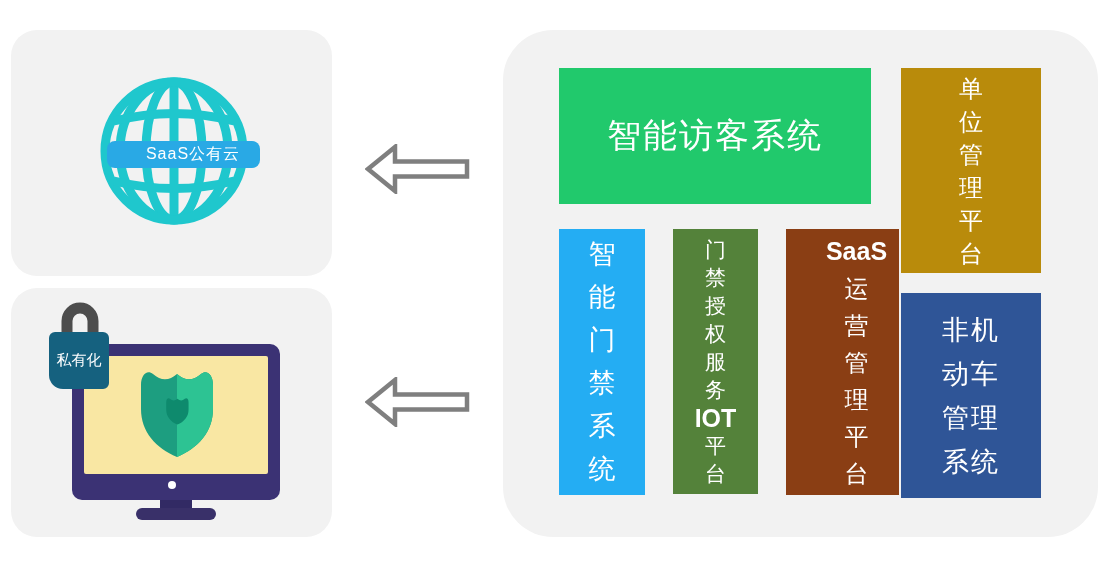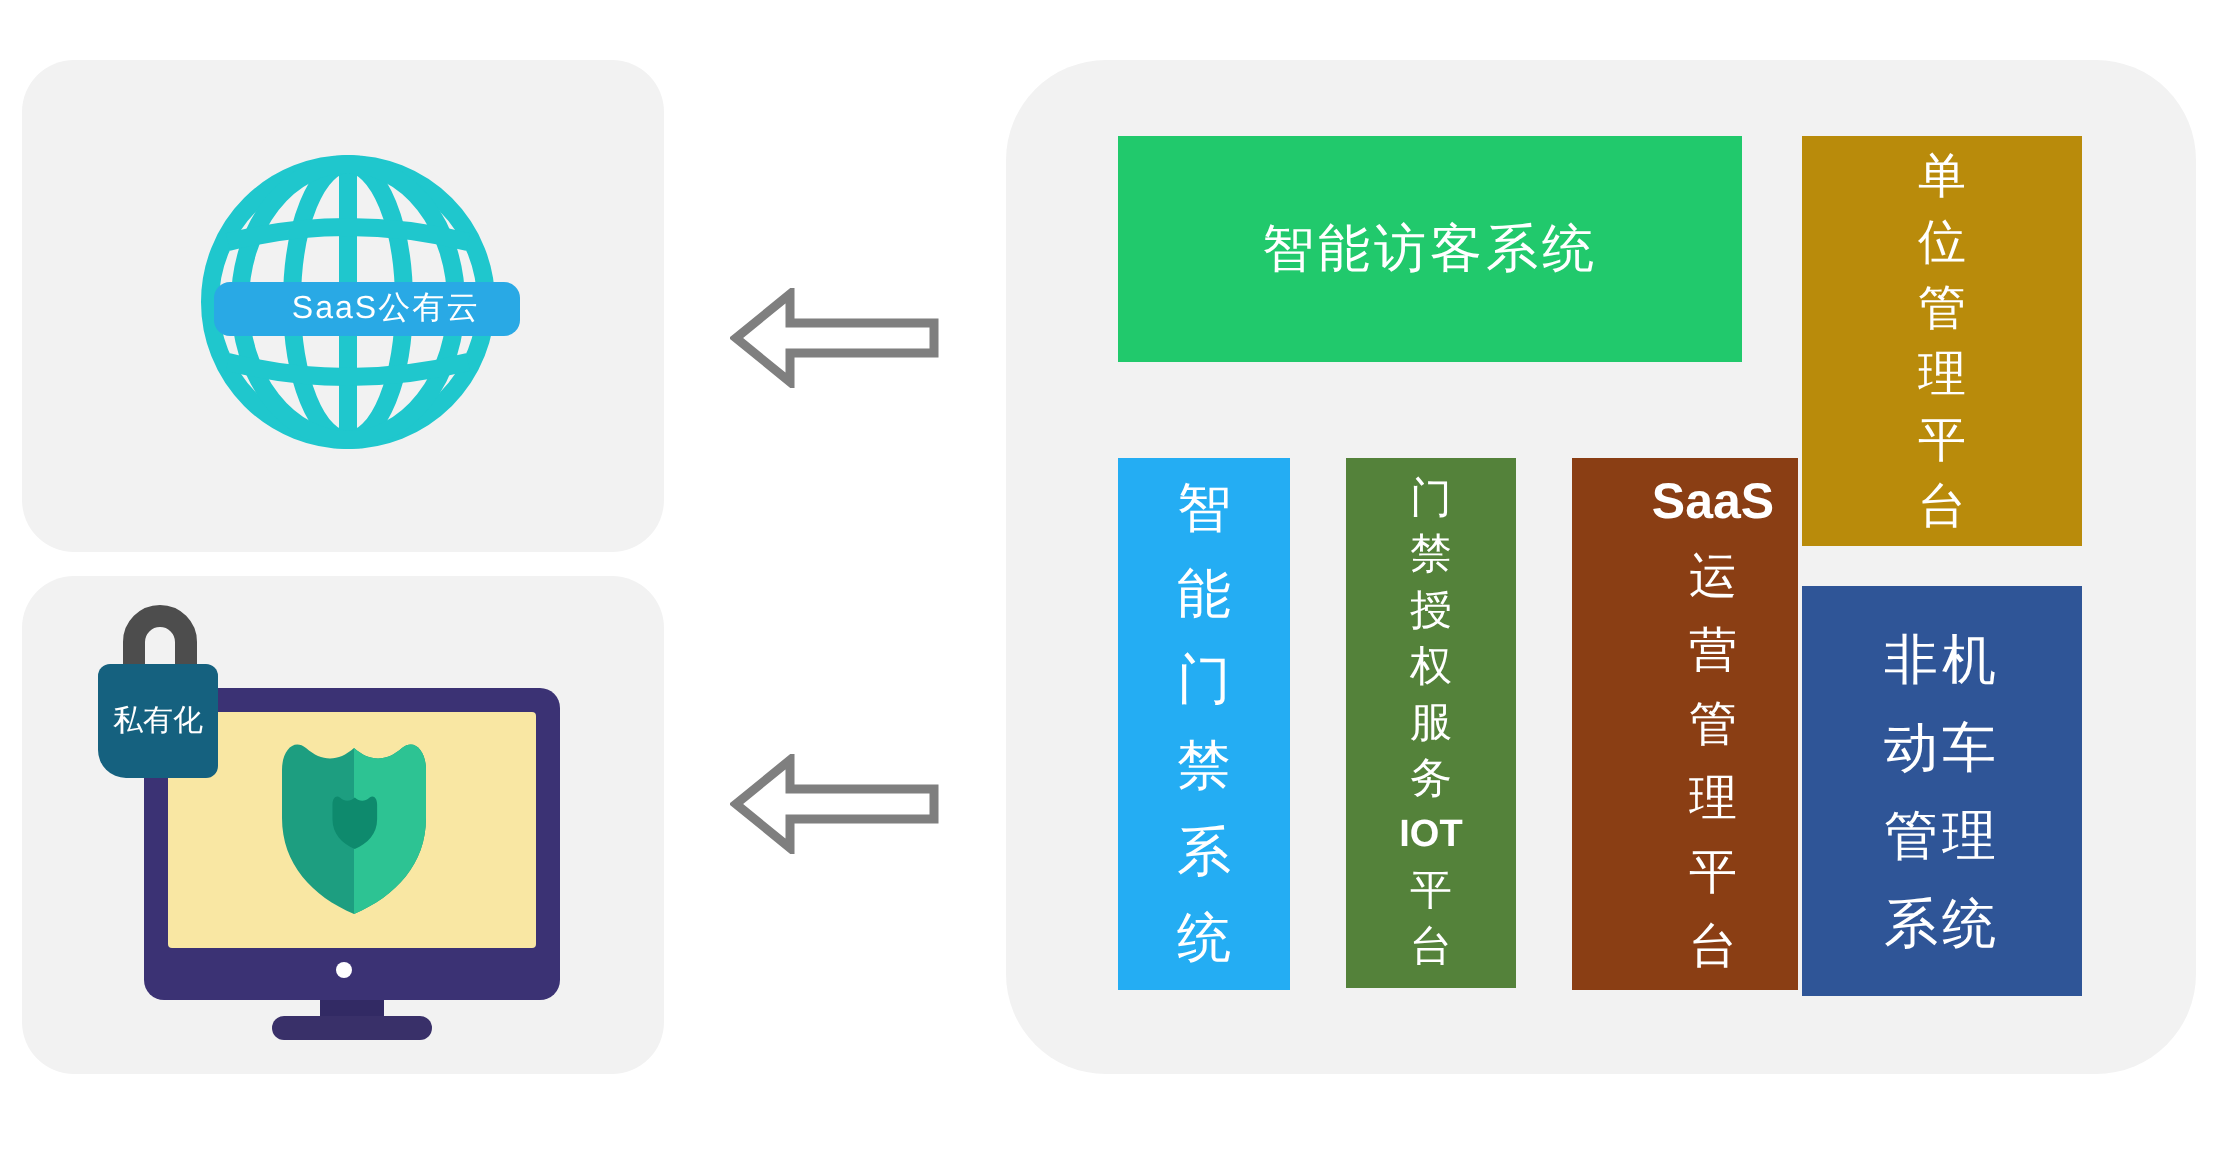--- a/index.html
+++ b/index.html
@@ -40,34 +40,34 @@
   
   .arrow{position:absolute;}
   #arrow-1{left:365px;top:144px;}
   #arrow-2{left:365px;top:377px;}
 
   
   .block{
     position:absolute;color:#fff;display:flex;flex-direction:column;
     align-items:center;justify-content:center;text-align:center;
   }
-  #block-visitor{left:56px;top:38px;width:312px;height:113px;font-size:26px;letter-spacing:2px;font-family:Liberation Mono, monospace;}
+  #block-visitor{left:56px;top:38px;width:312px;height:136px;font-size:34px;letter-spacing:2px;font-family:Liberation Mono, monospace;}
   #block-unit{left:398px;top:38px;width:140px;height:205px;font-size:24px;}
   #block-access{left:56px;top:199px;width:86px;height:266px;font-size:27px;}
   #block-iot{left:170px;top:199px;width:85px;height:265px;font-size:21px;}
   #block-saas{left:283px;top:199px;width:85px;height:266px;font-size:24px;}
   #block-nonmotor{left:398px;top:263px;width:140px;height:205px;font-size:27px;letter-spacing:2px;text-align:center;}
 
   #block-unit .stack-line{line-height:33px;}
   #block-access .stack-line{line-height:43px;}
   #block-iot .stack-line{line-height:28px;}
   #block-saas .stack-line{line-height:37px;}
   #block-nonmotor .stack-line{line-height:44px;}
   .stack-line.latin{font-weight:700;}
-  #block-iot .stack-line.latin{font-size:19px;}
+  #block-iot .stack-line.latin{font-size:25px;}
   #block-saas .stack-line.latin{font-size:25px;}
 </style>
 </head>
 <body>
 
 <div class="panel" id="cloud-panel">
   <svg id="globe" width="150" height="150" viewBox="0 0 150 150">
     <g fill="none" stroke="#1FC7CD" stroke-width="9">
       <circle cx="75" cy="75" r="69"></circle>
       <line x1="75" y1="6" x2="75" y2="144"></line>

